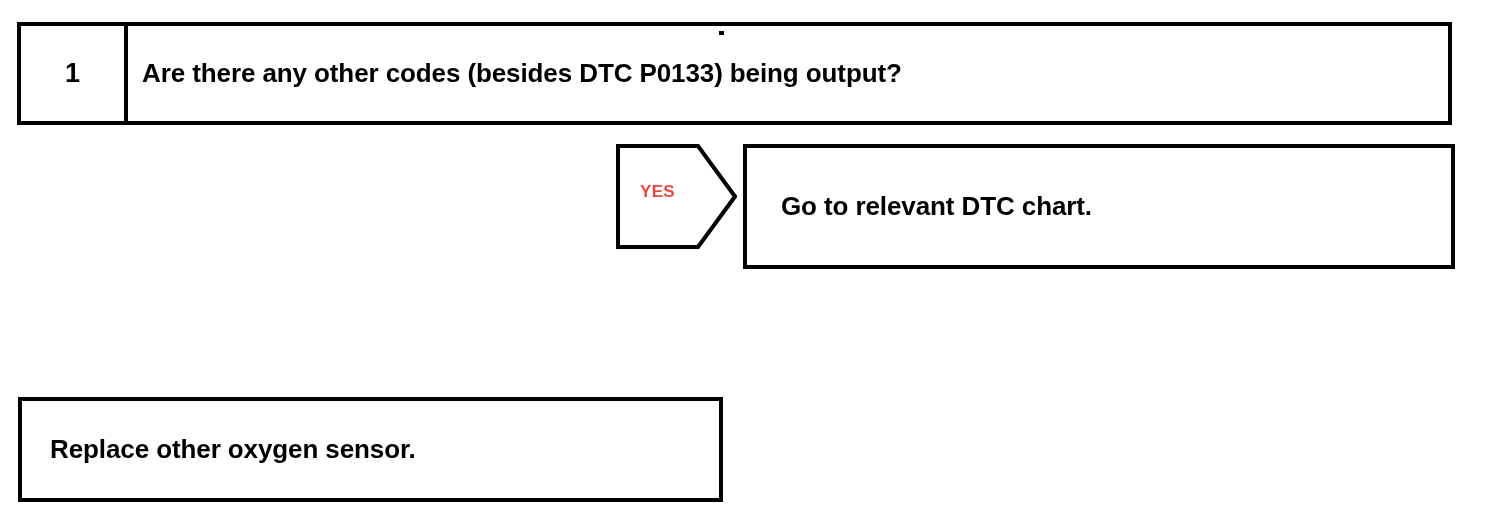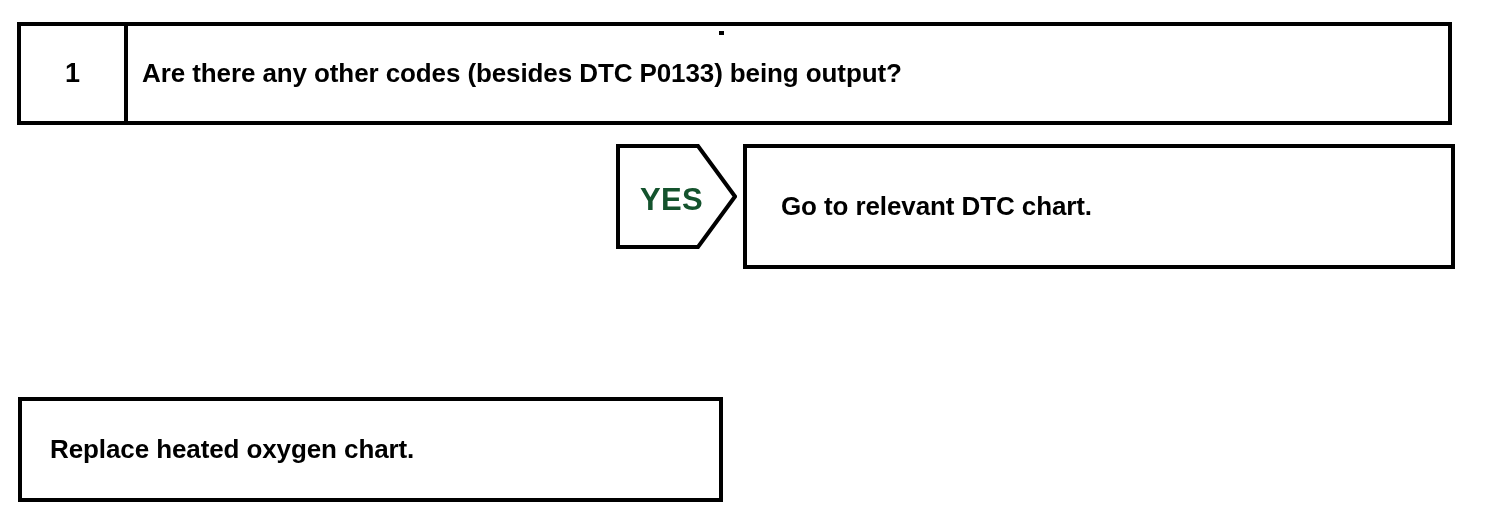--- a/index.html
+++ b/index.html
@@ -63,23 +63,23 @@
     text-align: center;
   }
   .tag-svg {
     position: absolute;
     left: 0;
     top: 0;
     display: block;
   }
   .tag-label {
     position: absolute;
-    font-size: 31px;
+    font-size: 17px;
     font-weight: 700;
-    color: #14532d;
+    color: #ef4444;
     letter-spacing: 0.3px;
   }
 
   .yes-tag {
     position: absolute;
     left: 616px;
     top: 144px;
     width: 121px;
     height: 105px;
     background: transparent;
@@ -172,16 +172,16 @@
     </svg>
     <span class="tag-label">YES</span>
   </div>
 
   <div class="result-box dtc-chart-box">
     <span class="result-text">Go to relevant DTC chart.</span>
   </div>
 
 
   <div class="result-box replace-sensor-box">
-    <span class="result-text">Replace heated oxygen chart.</span>
+    <span class="result-text">Replace other oxygen sensor.</span>
   </div>
 
 </div>
 
 </body></html>

